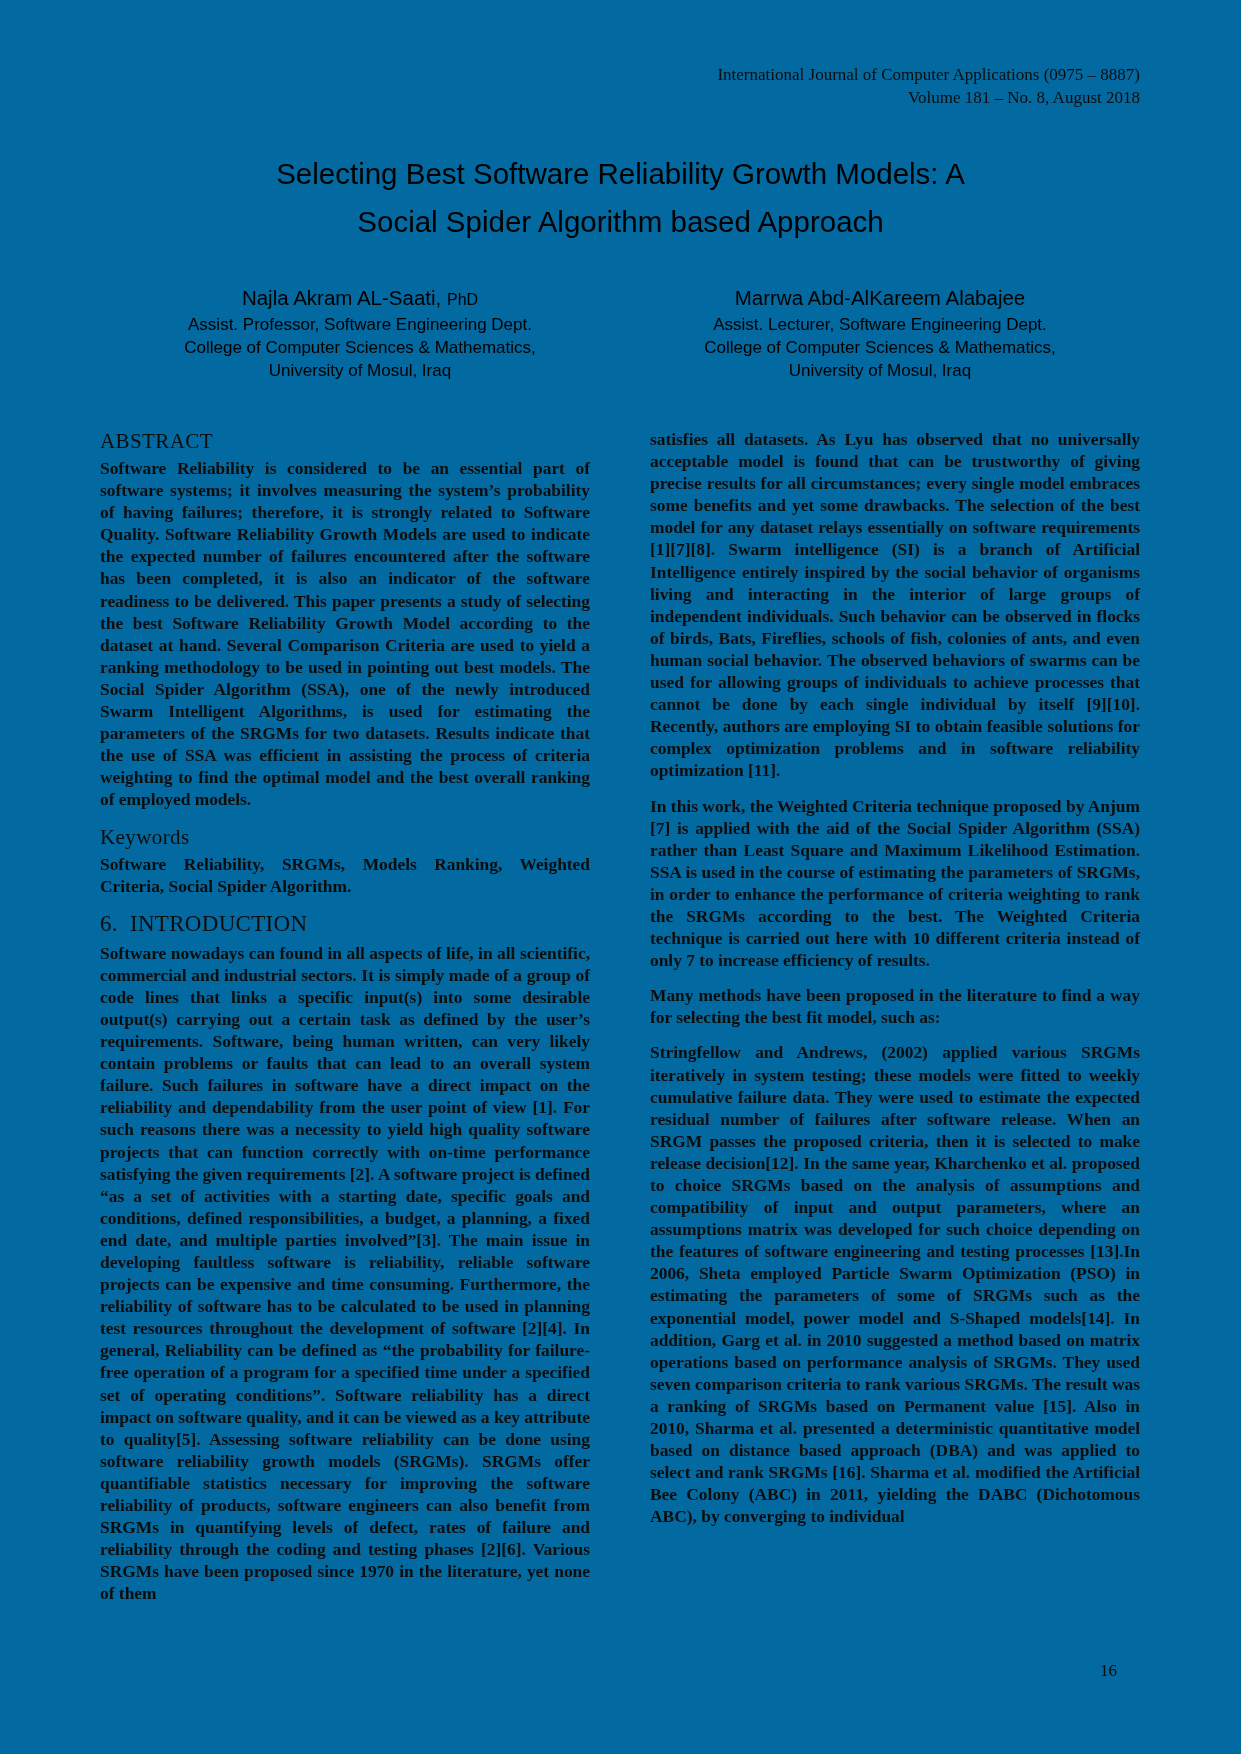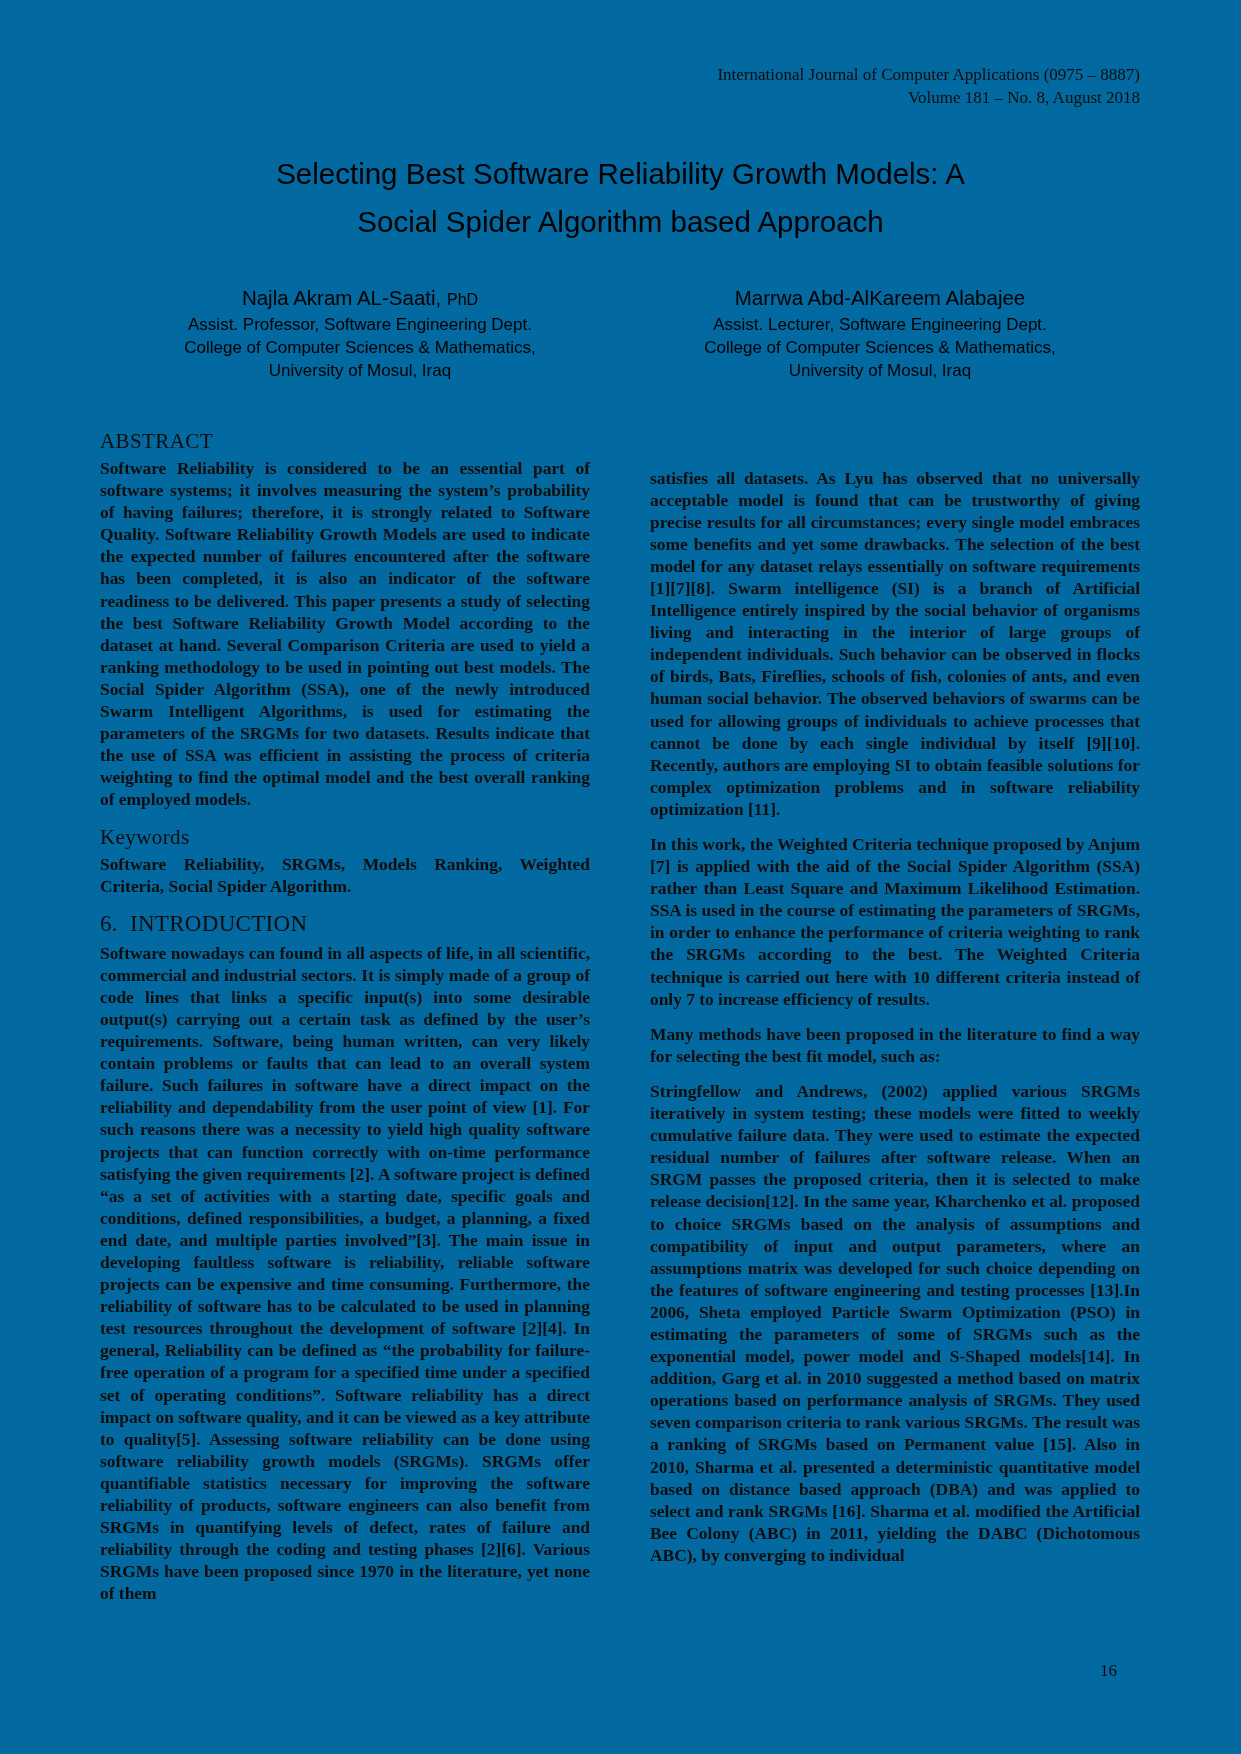--- a/index.html
+++ b/index.html
@@ -28,21 +28,21 @@
   .authors{
     position:absolute;top:285px;left:100px;width:1040px;
     display:flex;
   }
   .author-block{width:50%;text-align:center;font-family:"Liberation Sans", sans-serif;}
   .author-name{font-size:20.5px;line-height:26px;color:#000;}
   .author-degree{font-size:16px;}
   .author-aff{font-size:17px;line-height:23px;color:#000;}
   .columns{
     position:absolute;top:428px;left:100px;width:1040px;
-    display:flex;gap:60px;align-items:center;
+    display:flex;gap:60px;
   }
   .col{
     width:490px;
     font-size:17.4px;line-height:22.1px;
     text-align:justify;
     color:#0d0d0d;
   }
   .col p{margin:0 0 13px 0;font-weight:bold;}
   .h-small{
     font-size:21px;line-height:26px;font-weight:400;

